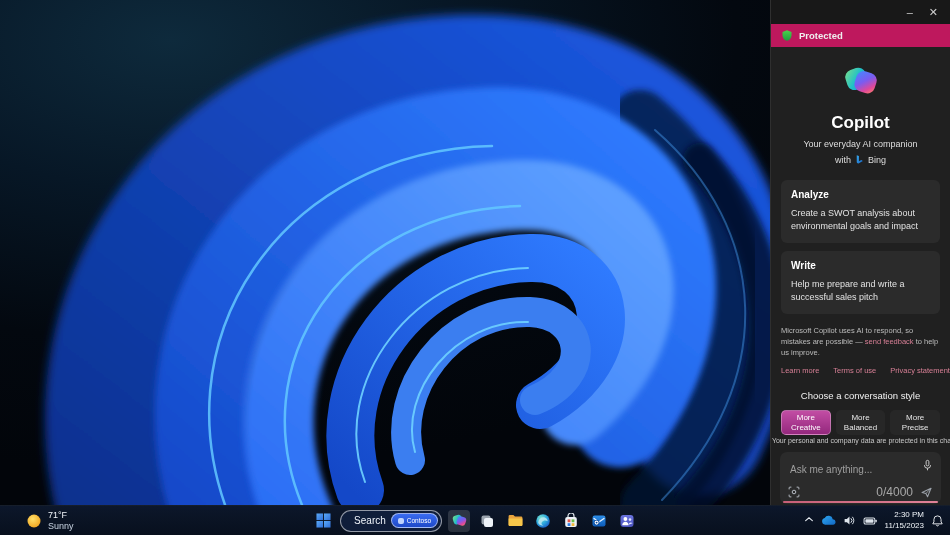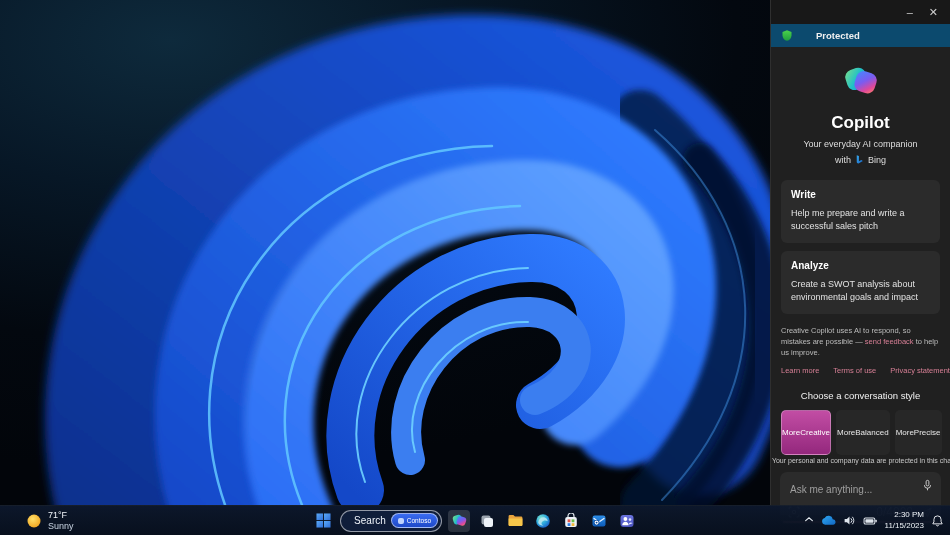--- a/index.html
+++ b/index.html
@@ -44,41 +44,41 @@
   .chev { color:#e8edf3; font-size:9px; cursor:pointer; transform:translateY(-1px); }
 
   
   .panel {
     position:absolute; top:0; right:0; width:180px; height:505px;
     background:#202020; border-left:1px solid rgba(255,255,255,0.07);
     display:flex; flex-direction:column; color:#e8e8e8;
   }
   .p-titlebar { height:24px; background:#181818; display:flex; align-items:center; justify-content:flex-end; gap:16px; padding:0 12px; flex:none; }
   .p-titlebar span { color:#cfcfcf; font-size:11px; cursor:pointer; line-height:1; }
-  .p-protected { height:23px; background:#0c4a6e; display:flex; align-items:center; gap:23px; padding:0 10px; flex:none; cursor:pointer; }
+  .p-protected { height:23px; background:#be185d; display:flex; align-items:center; gap:6px; padding:0 10px; flex:none; cursor:pointer; }
   .p-protected .plabel { font-size:9.5px; color:#efefef; font-weight:bold; }
   .p-hero { text-align:center; flex:none; padding-top:14px; }
   .p-logo { width:40px; height:40px; margin:0 auto; }
   .p-title { font-size:17px; font-weight:bold; color:#fff; margin-top:8px; }
   .p-sub { font-size:9px; color:#dedede; margin-top:6px; }
   .p-withbing { font-size:9px; color:#dedede; margin-top:5px; display:flex; align-items:center; justify-content:center; gap:3px; }
   .p-cards { margin:14px 10px 0; display:flex; flex-direction:column; gap:8px; flex:none; }
   .p-card { background:#2b2b2b; border-radius:6px; padding:9px 10px 11px; cursor:pointer; }
   .p-card .ctitle { font-size:10px; font-weight:bold; color:#fff; }
   .p-card .cbody { font-size:9px; color:#e2e2e2; line-height:1.4; margin-top:7px; }
   .p-disclaimer { margin:12px 10px 0; font-size:7.5px; color:#bcbcbc; line-height:1.45; flex:none; }
   .p-disclaimer .dlink { color:#d67f95; cursor:pointer; }
   .p-links { margin:7px 10px 0; display:flex; flex:none; }
   .p-links .plink { font-size:7.5px; color:#d67f95; cursor:pointer; white-space:nowrap; }
   .p-links .pdiv { width:1px; height:8px; background:#4a4a4a; margin:0 7px; }
   .p-style-heading { text-align:center; font-size:9.5px; color:#f2f2f2; margin-top:15px; flex:none; }
   .p-styles { margin:9px 10px 0; display:flex; gap:5px; flex:none; }
   .style-btn {
-    flex:1; height:45px; border-radius:5px; background:#272727;
-    display:flex; flex-direction:row; align-items:center; justify-content:center;
+    flex:1; height:25px; border-radius:5px; background:#272727;
+    display:flex; flex-direction:column; align-items:center; justify-content:center;
     font-size:8px; line-height:1.25; color:#e6e6e6; cursor:pointer; border:1px solid transparent;
   }
   .style-btn.selected {
     background:linear-gradient(180deg,#c24da4,#94287d);
     border:1px solid rgba(255,255,255,0.30); color:#fff;
   }
   .p-spacer { flex:1; }
   .p-privacy { margin:0 10px 7px; display:flex; align-items:center; justify-content:center; gap:4px; flex:none; }
   .p-privacy .ptext { font-size:7px; color:#c9c9c9; white-space:nowrap; }
   .p-inputbox {
@@ -200,30 +200,30 @@
               </linearGradient>
             </defs>
           <path d="M3.5,1 L6.3,2 V8.6 L9.3,7 L11.3,8.2 L6.3,11.2 C5.1,11.9 3.5,11.1 3.5,9.6 Z" fill="url(#bng)"></path>
         </svg>
         <span>Bing</span>
       </div>
     </div>
 
     <div class="p-cards">
       <div class="p-card">
+        <div class="ctitle">Analyze</div>
+        <div class="cbody">Create a SWOT analysis about environmental goals and impact</div>
+      </div>
+      <div class="p-card">
         <div class="ctitle">Write</div>
         <div class="cbody">Help me prepare and write a successful sales pitch</div>
       </div>
-      <div class="p-card">
-        <div class="ctitle">Analyze</div>
-        <div class="cbody">Create a SWOT analysis about environmental goals and impact</div>
-      </div>
-    </div>
-
-    <div class="p-disclaimer"><span>Creative Copilot uses AI to respond, so mistakes are possible — </span><span class="dlink">send feedback</span><span> to help us improve.</span></div>
+    </div>
+
+    <div class="p-disclaimer"><span>Microsoft Copilot uses AI to respond, so mistakes are possible — </span><span class="dlink">send feedback</span><span> to help us improve.</span></div>
 
     <div class="p-links">
       <span class="plink">Learn more</span>
       <span class="pdiv"></span>
       <span class="plink">Terms of use</span>
       <span class="pdiv"></span>
       <span class="plink">Privacy statement</span>
     </div>
 
     <div class="p-style-heading">Choose a conversation style</div>

